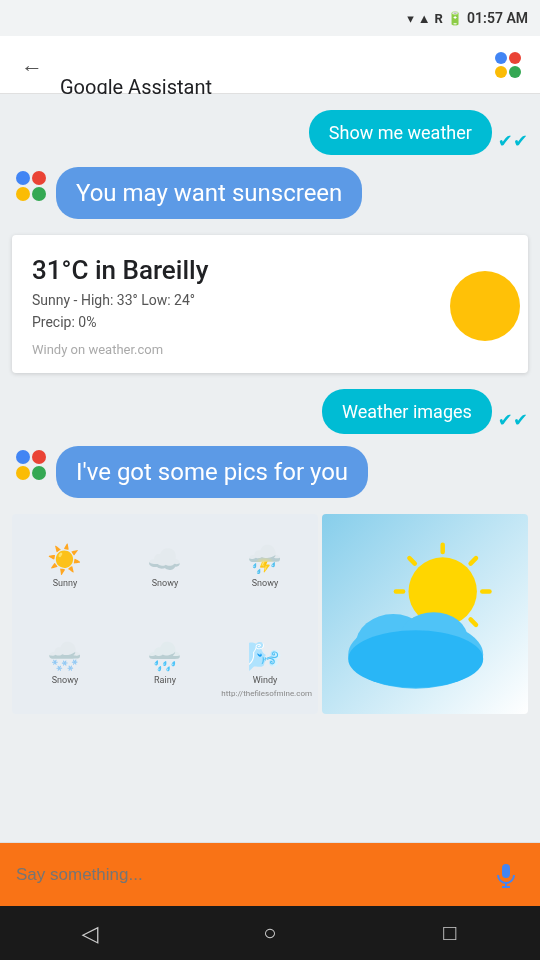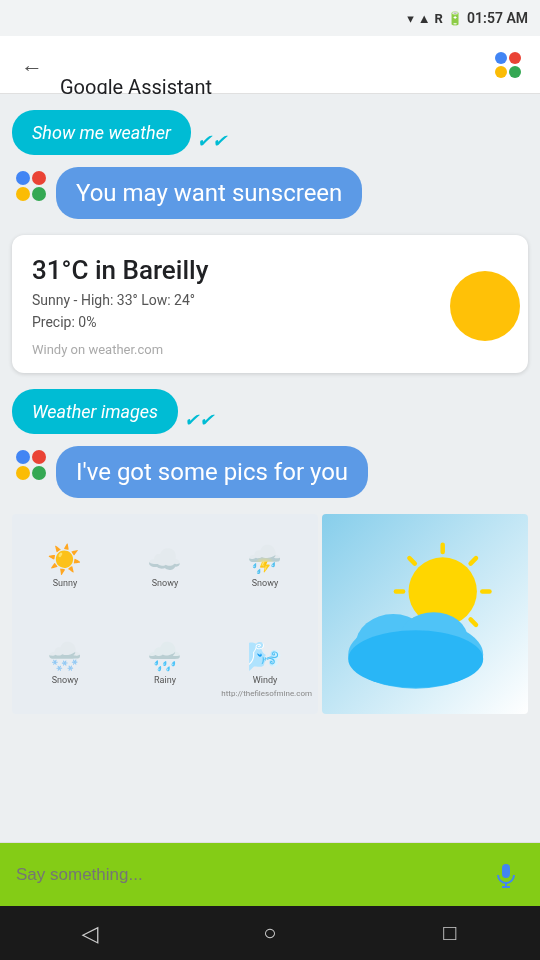--- a/index.html
+++ b/index.html
@@ -85,23 +85,23 @@
       padding: 16px 12px;
       display: flex;
       flex-direction: column;
       gap: 12px;
       background: #eceff1;
     }
 
     
     .user-msg-row {
       display: flex;
+      justify-content: flex-end;
       align-items: flex-end;
       gap: 6px;
-      font-style: italic;
     }
     .user-bubble {
       background: #00BCD4;
       color: #fff;
       border-radius: 22px;
       padding: 12px 20px;
       font-size: 18px;
       font-weight: 400;
       max-width: 380px;
     }
@@ -138,21 +138,21 @@
       border-radius: 22px;
       padding: 12px 20px;
       font-size: 24px;
       font-weight: 400;
       max-width: 380px;
     }
 
     
     .weather-card {
       background: #fff;
-      border-radius: 12px;
+      border-radius: 4px;
       padding: 20px 8px 16px 20px;
       margin: 4px 0;
       box-shadow: 0 1px 4px rgba(0,0,0,0.15);
     }
     .weather-main-row {
       display: flex;
       justify-content: space-between;
       align-items: center;
     }
     .weather-info {}
@@ -236,21 +236,21 @@
     }
 
     
     .partly-cloudy-img {
       width: 90%;
       height: 90%;
     }
 
     
     .input-bar {
-      background: #84cc16;
+      background: #f97316;
       height: 64px;
       display: flex;
       align-items: center;
       padding: 0 16px;
       border-top: 1px solid #e0e0e0;
       gap: 12px;
     }
     .input-field {
       flex: 1;
       height: 44px;

